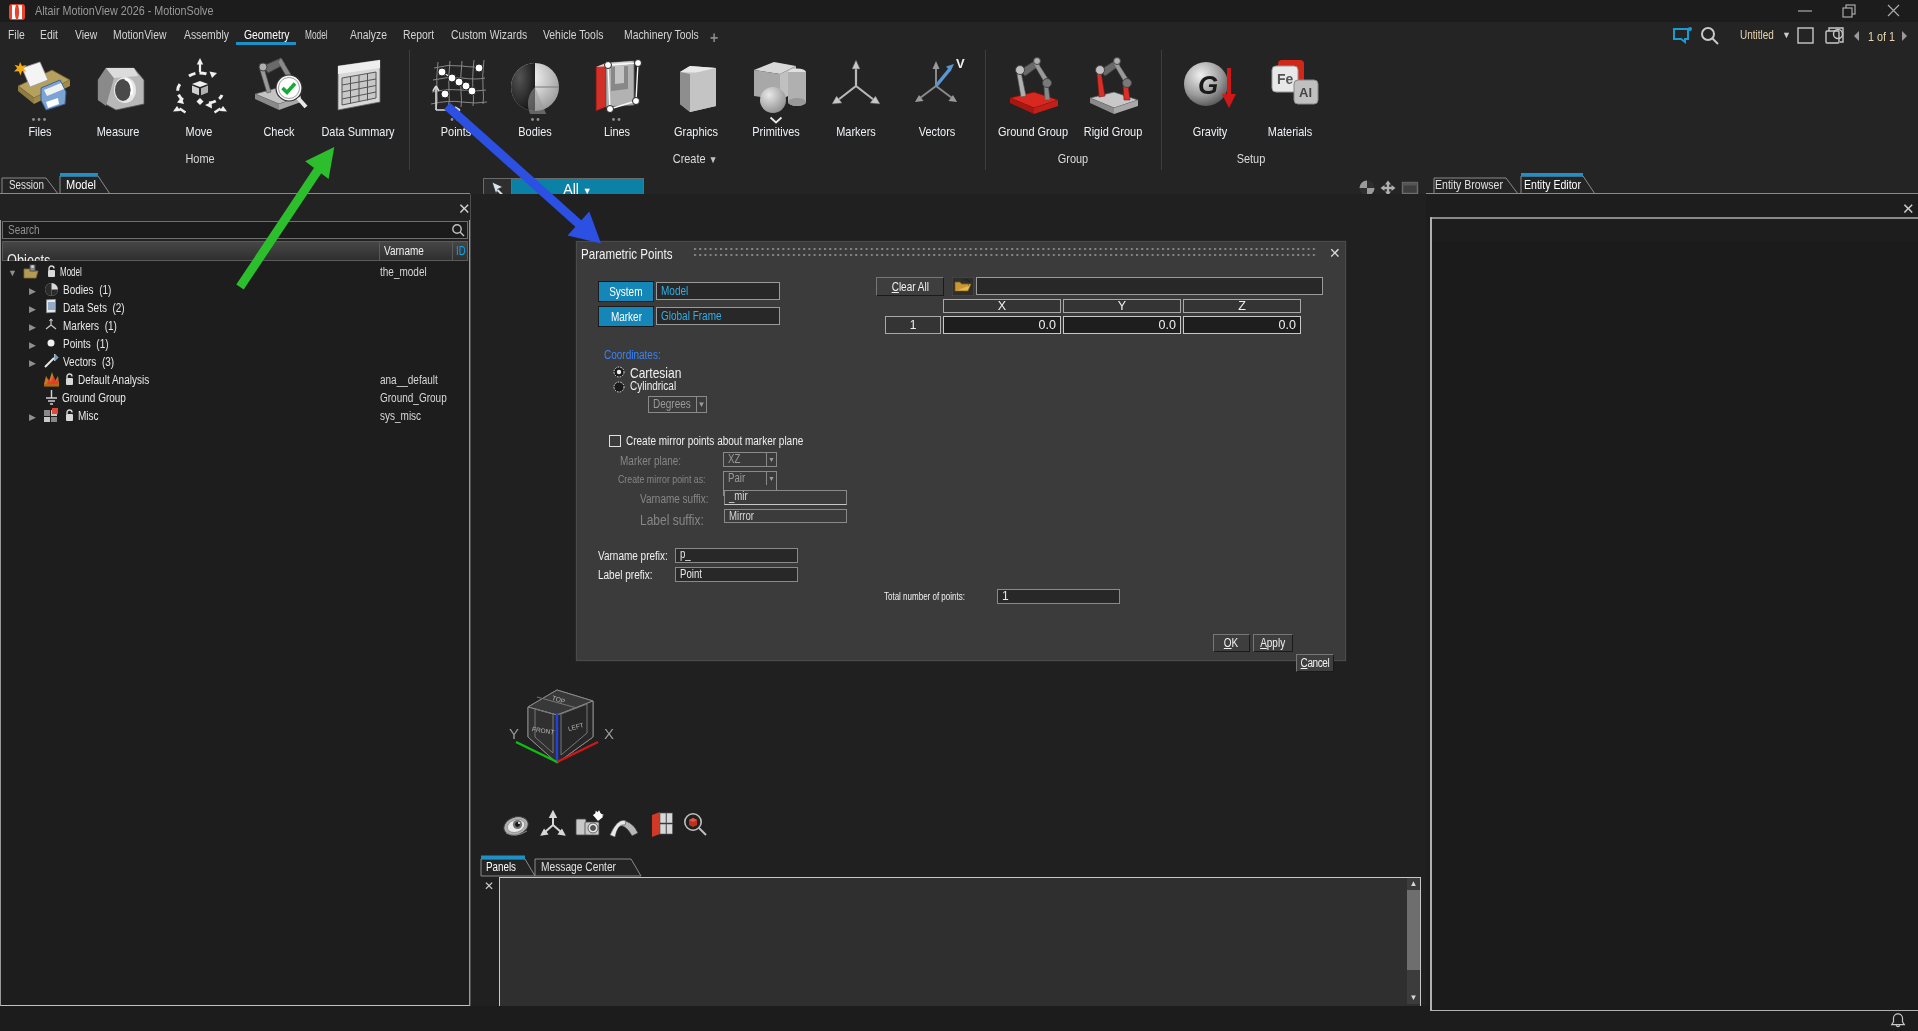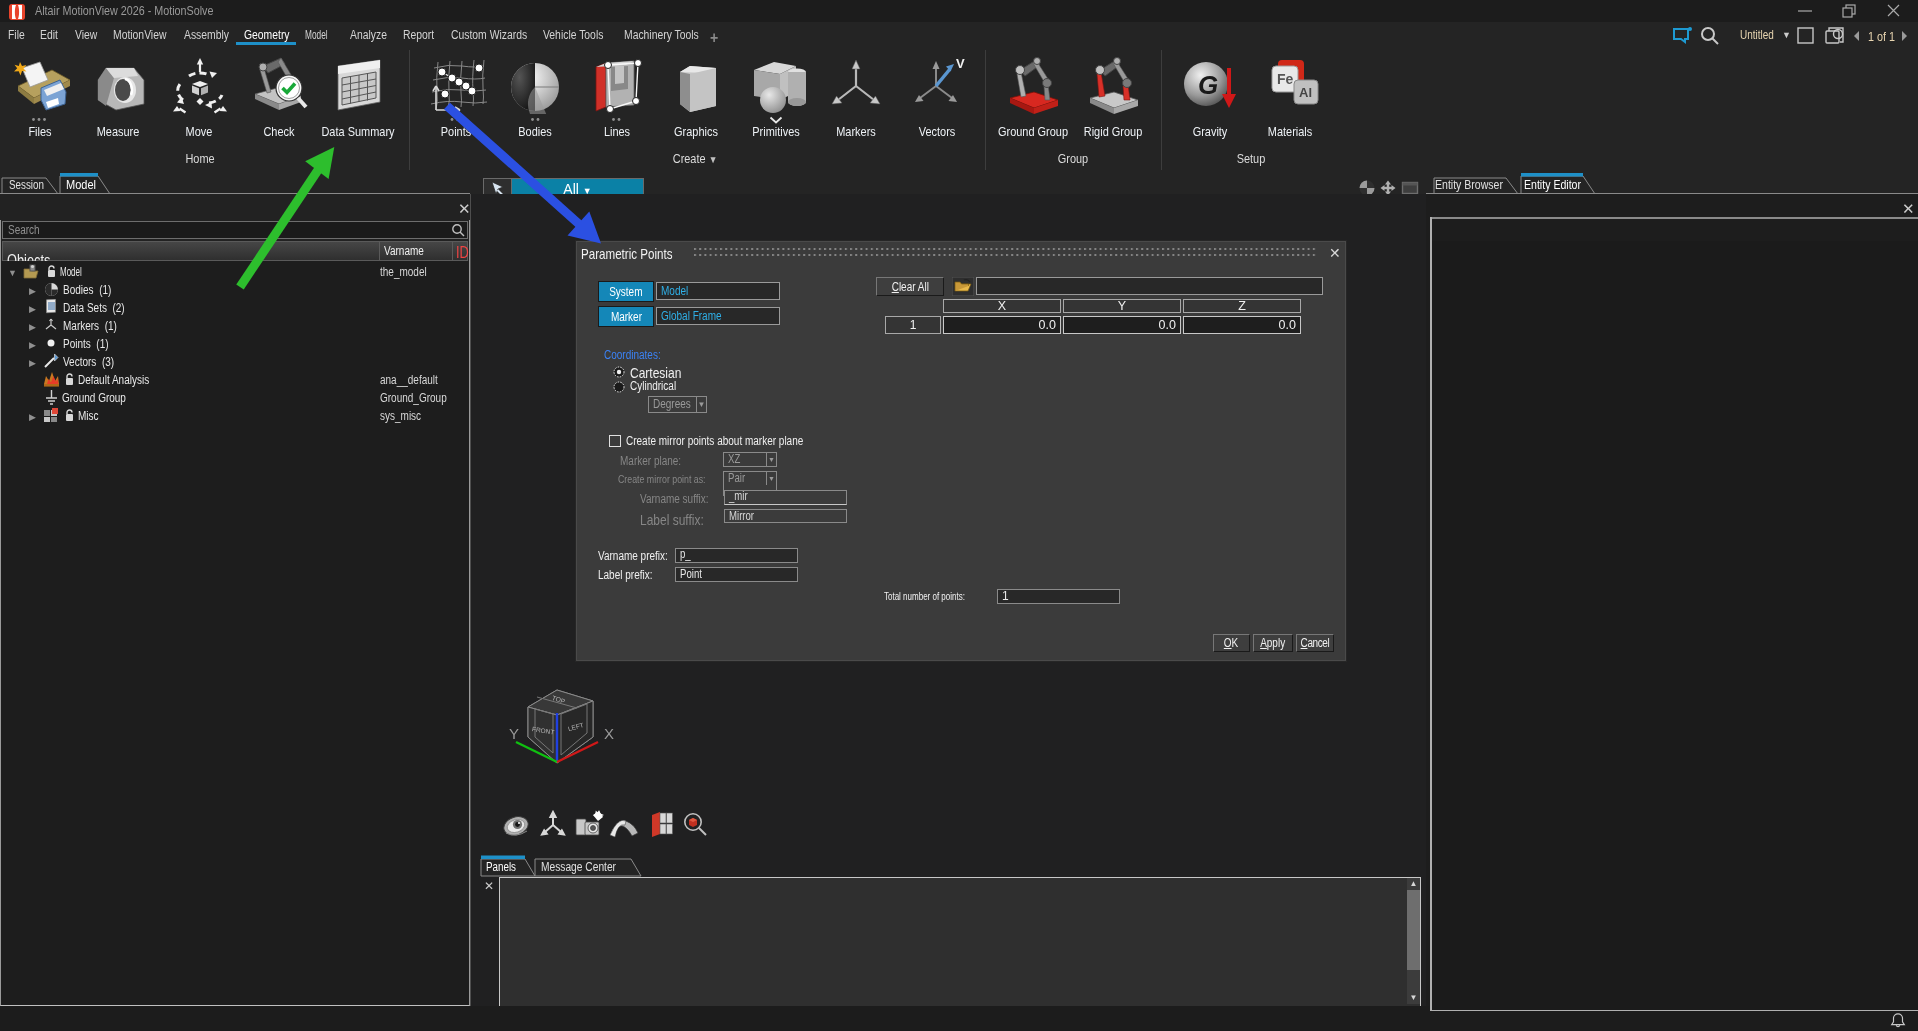--- a/index.html
+++ b/index.html
@@ -407,21 +407,21 @@
     <div class="abs" style="left:458px;top:200px;color:#cccccc;font-size:15px">✕</div>
     <div class="abs" style="left:2px;top:221px;width:466px;height:18px;background:#1b1b1b;border:1px solid #6e6e6e;color:#909090;font-size:12.5px;line-height:16px;padding-left:5px"><span class="tx">Search</span></div>
     <svg class="abs" style="left:451px;top:223px" width="14" height="14" viewBox="0 0 14 14">
       <circle cx="6" cy="6" r="4.2" fill="none" stroke="#c0c0c0" stroke-width="1.4"></circle>
       <path d="M9 9 l4 4" stroke="#c0c0c0" stroke-width="1.4"></path>
     </svg>
 
     <div class="abs" style="left:2px;top:241px;width:466px;height:20px;background:linear-gradient(#464646,#2f2f2f);border:1px solid #5a5a5a;"></div>
     <div class="abs" style="left:7px;top:252px;color:#f0f0f0;font-size:16px"><span class="tx">Objects</span></div>
     <div class="abs" style="left:384px;top:244px;color:#f0f0f0;font-size:12.5px"><span class="tx">Varname</span></div>
-    <div class="abs" style="left:456px;top:244px;color:#ef4444;font-size:16px"><span class="tx">ID</span></div>
+    <div class="abs" style="left:456px;top:244px;color:#0ea5e9;font-size:12px"><span class="tx">ID</span></div>
     <div class="abs" style="left:379px;top:241px;width:1px;height:20px;background:#5a5a5a"></div>
     <div class="abs" style="left:452px;top:241px;width:1px;height:20px;background:#5a5a5a"></div>
 
     <div class="abs" style="left:1px;top:261px;width:468px;height:744px;background:#1d1d1d"></div>
     <div class="abs" style="left:0px;top:220px;width:470px;height:786px;border-left:1.5px solid #9a9a9a;border-right:1.5px solid #9a9a9a;border-bottom:1.5px solid #c0c0c0;pointer-events:none"></div>
     <div id="tree">
       <style>
         .trow{position:absolute;height:18px;color:#e8e8e8;font-size:12.5px;white-space:nowrap;transform:scaleX(.8);transform-origin:0 0;}
         .vn{position:absolute;left:380px;color:#d8d8d8;font-size:12.5px;white-space:nowrap;transform:scaleX(.8);transform-origin:0 0;}
         .ex{position:absolute;color:#909090;font-size:9px;}
@@ -679,21 +679,21 @@
 
     <div class="abs" style="left:598px;top:549px;color:#f0f0f0;font-size:12.5px"><span class="tx">Varname prefix:</span></div>
     <div class="fieldc" style="left:675px;top:548px;width:123px;height:15px;border-color:#8a8a8a;font-size:12px;line-height:11px;padding-left:4px"><span class="tx">p_</span></div>
     <div class="abs" style="left:598px;top:568px;color:#f0f0f0;font-size:12.5px"><span class="tx">Label prefix:</span></div>
     <div class="fieldc" style="left:675px;top:567px;width:123px;height:15px;border-color:#8a8a8a;font-size:12px;line-height:13px;padding-left:4px"><span class="tx">Point</span></div>
     <div class="abs" style="left:884px;top:591px;color:#f0f0f0;font-size:10px"><span class="tx">Total number of points:</span></div>
     <div class="fieldc" style="left:997px;top:589px;width:123px;height:15px;border-color:#8a8a8a;font-size:12px;line-height:13px;padding-left:4px">1</div>
 
     <div class="abs" style="left:1213px;top:634px;width:37px;height:18px;background:#3e3e3e;border:1px solid #1a1a1a;border-top-color:#777;border-left-color:#777;color:#f0f0f0;font-size:12.5px;text-align:center;line-height:17px"><span class="txc"><u>O</u>K</span></div>
     <div class="abs" style="left:1253px;top:634px;width:40px;height:18px;background:#3e3e3e;border:1px solid #1a1a1a;border-top-color:#777;border-left-color:#777;color:#f0f0f0;font-size:12.5px;text-align:center;line-height:17px"><span class="txc"><u>A</u>pply</span></div>
-    <div class="abs" style="left:1296px;top:634px;width:38px;height:18px;background:#3e3e3e;border:1px solid #1a1a1a;border-top-color:#777;border-left-color:#777;color:#f0f0f0;font-size:12.5px;text-align:left;line-height:17px;letter-spacing:-0.5px"><span class="txc"><u>C</u>ancel</span></div>
+    <div class="abs" style="left:1296px;top:654px;width:38px;height:18px;background:#3e3e3e;border:1px solid #1a1a1a;border-top-color:#777;border-left-color:#777;color:#f0f0f0;font-size:12.5px;text-align:left;line-height:17px;letter-spacing:-0.5px"><span class="txc"><u>C</u>ancel</span></div>
   </div>
 
   <div id="rightpanel" class="abs"></div>
   <div class="abs" style="left:1902px;top:200px;color:#cccccc;font-size:15px">✕</div>
   <div class="abs" style="left:1430px;top:217px;width:488px;height:2px;background:#8a8a8a"></div>
   <div class="abs" style="left:1431px;top:241px;width:487px;height:769px;background:#1b1b1b"></div>
 
   <div id="bottombar" class="abs"></div>
   <div class="abs" style="left:1431px;top:1006px;width:487px;height:4px;background:#1b1b1b"></div>
   <div class="abs" style="left:1430px;top:217px;width:1.5px;height:793px;background:#b0b0b0"></div>

